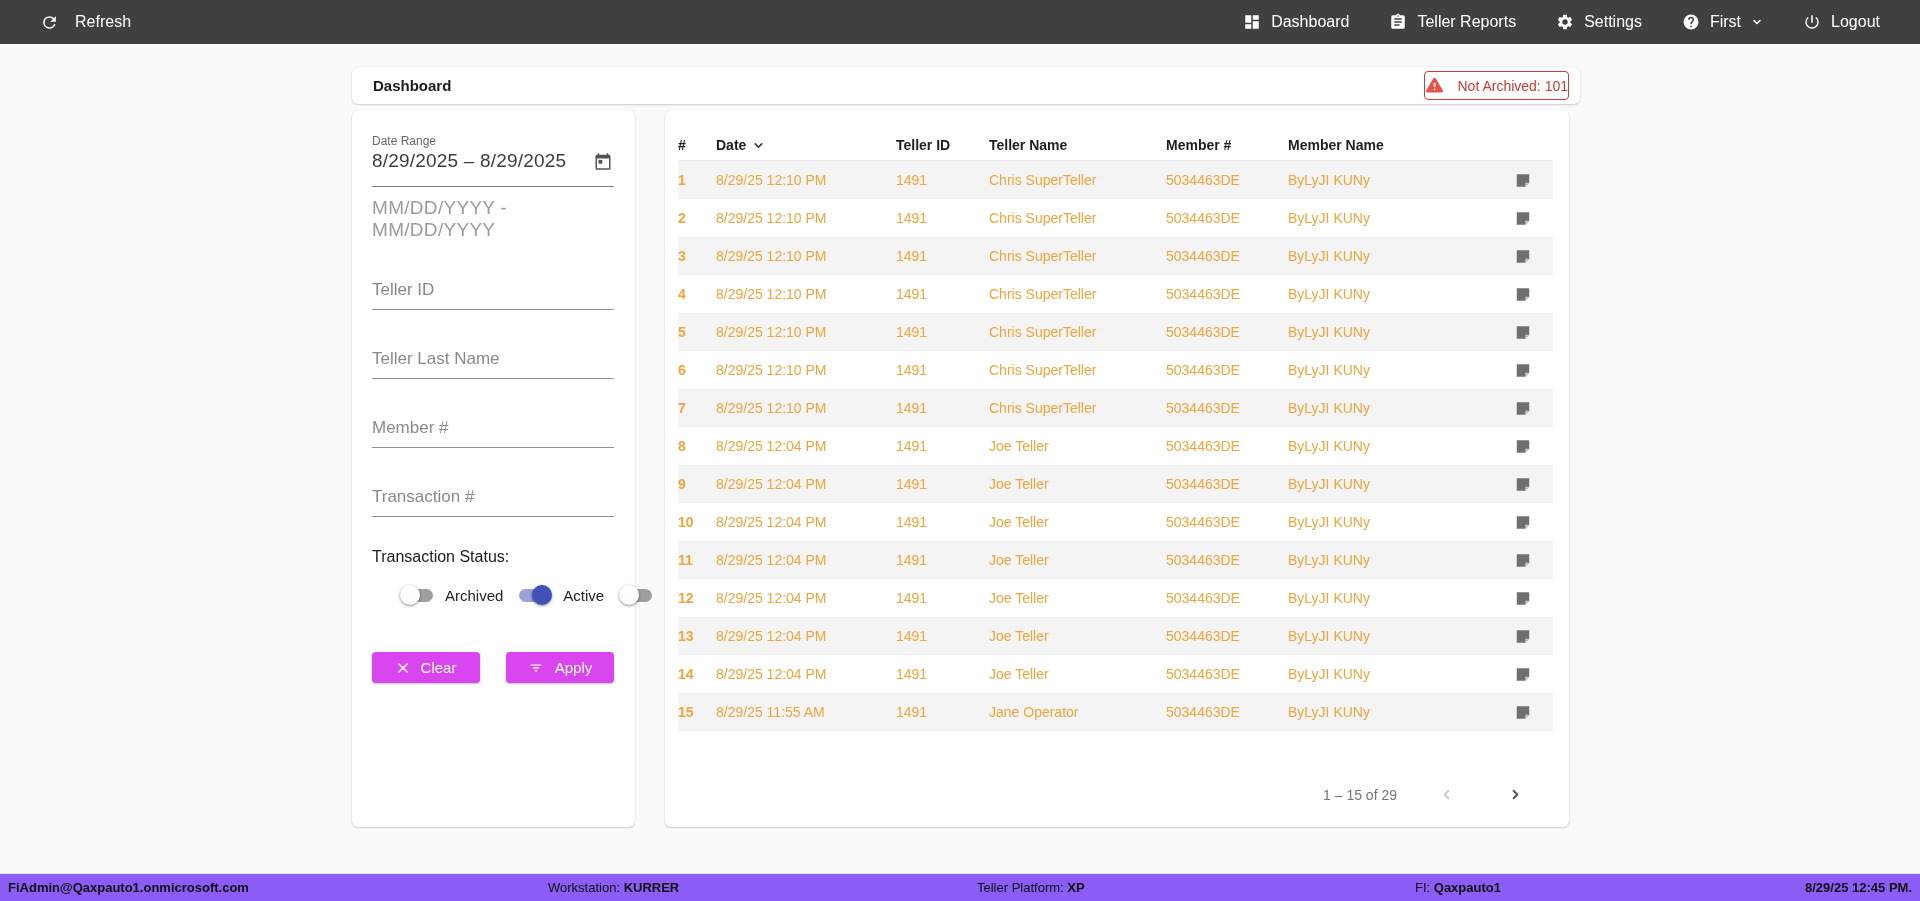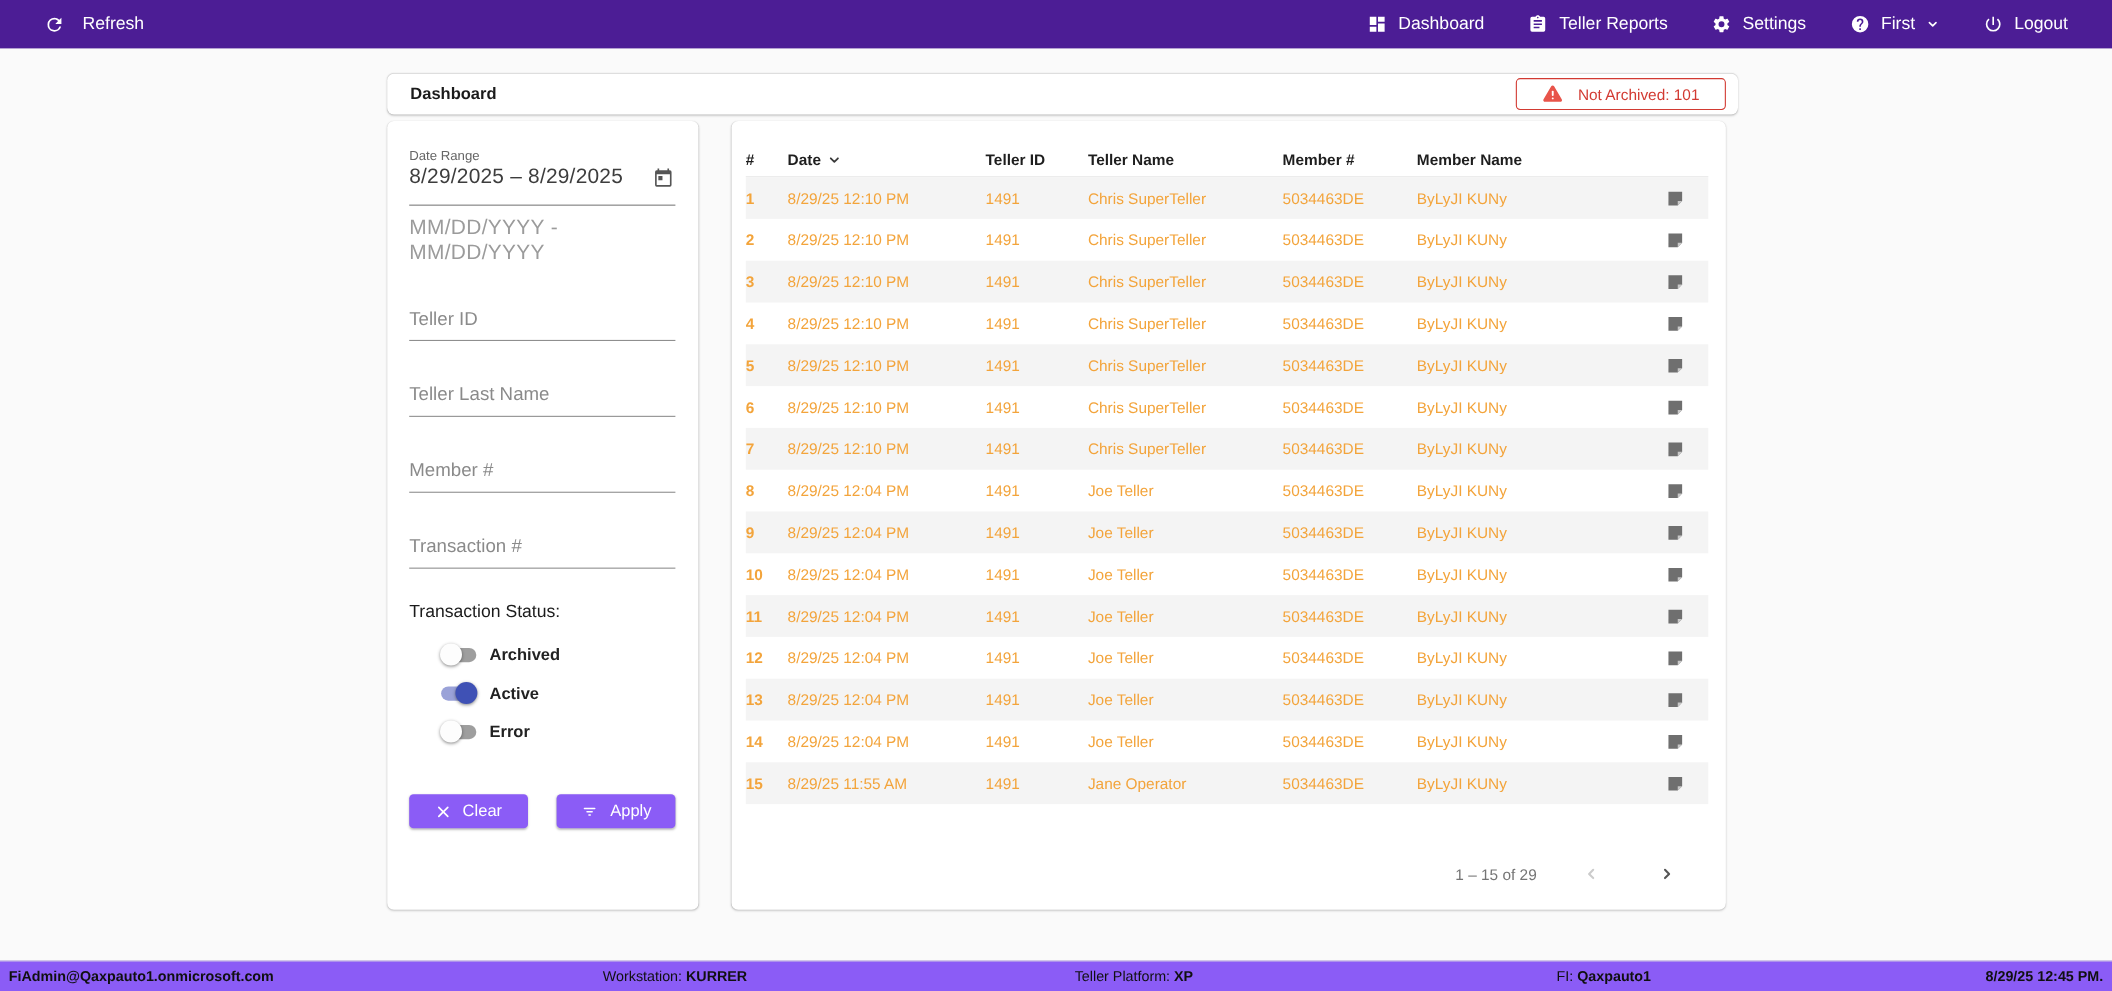--- a/index.html
+++ b/index.html
@@ -9,21 +9,21 @@
     background:#fafafa;
     position:relative;
     overflow:hidden;
     color:#212121;
   }
   svg { display:block; }
 
   
   .topnav {
     position:absolute; top:0; left:0; width:1920px; height:44px;
-    background:#4c1d95; color:#fff;
+    background:#404040; color:#fff;
     display:flex; align-items:center;
     padding:0 40px;
   }
   .nav-left { display:flex; align-items:center; gap:16px; font-size:16px; cursor:pointer; }
   .nav-right { margin-left:auto; display:flex; align-items:center; gap:40px; }
   .nav-item { display:flex; align-items:center; gap:10px; font-size:16px; cursor:pointer; white-space:nowrap; }
   .nav-item svg { flex:0 0 auto; }
 
   
   .card {
@@ -32,21 +32,21 @@
   }
   .header-card {
     position:absolute; left:352px; top:67px; width:1228px; height:37px;
     display:flex; align-items:center; padding:0 11px 0 21px;
   }
   .page-title { font-size:15px; font-weight:bold; color:#1b1b1b; }
   .alert-badge {
     margin-left:auto; height:29px;
     display:flex; align-items:center; gap:13px;
     border:1px solid #d23a32; border-radius:4px;
-    padding:0 23px; color:#d23a32; font-size:14px;
+    padding:0 0; color:#d23a32; font-size:14px;
     background:#fff; cursor:pointer;
   }
 
   
   .sidebar-card {
     position:absolute; left:352px; top:110px; width:283px; height:717px;
     padding:14px 21px 0 20px;
   }
   .dr-label { font-size:12px; color:#666; margin-top:10px; }
   .dr-row {
@@ -54,37 +54,37 @@
     padding:2px 2px 14px 0; border-bottom:1px solid #7c7c7c;
   }
   .dr-value { font-size:19px; color:#3d3d3d; letter-spacing:.2px; }
   .dr-hint { margin-top:10px; font-size:19px; color:#9b9b9b; letter-spacing:.3px; }
   .filter-field {
     margin-top:39px; padding-bottom:9px;
     border-bottom:1px solid #8f8f8f;
     font-size:17px; color:#8a8a8a; cursor:text;
   }
   .status-label { margin-top:31px; font-size:16px; color:#1b1b1b; }
-  .toggles { margin:19px 0 16px 28px; display:flex; flex-direction:column; gap:15px;font-weight:bold; }
+  .toggles { margin:19px 0 16px 28px; display:flex; flex-direction:row; gap:15px; }
   .toggle-row { display:flex; align-items:center; gap:11px; font-size:15px; color:#222; cursor:pointer; }
   .switch { position:relative; width:34px; height:20px; flex:0 0 auto; }
   .switch .track {
     position:absolute; left:1px; top:4px; width:32px; height:13px; border-radius:7px;
     background:#9e9e9e;
   }
   .switch .knob {
     position:absolute; top:0; left:0; width:20px; height:20px; border-radius:50%;
     background:#fdfdfd; box-shadow:0 1px 3px rgba(0,0,0,.45);
   }
   .switch.on .track { background:#9aa2d8; }
   .switch.on .knob { left:14px; background:#3f51b5; }
   .btn-row { display:flex; gap:26px; margin-top:47px; padding-left:0; }
   .btn {
     width:112px; height:31px; border:none; border-radius:4px;
-    background:#8b5cf6; color:#fff; font-size:15px;
+    background:#d946ef; color:#fff; font-size:15px;
     font-family:"Liberation Sans", sans-serif;
     display:flex; align-items:center; justify-content:center; gap:11px;
     cursor:pointer; box-shadow:0 1px 2px rgba(0,0,0,.25);
   }
 
   
   .table-card {
     position:absolute; left:665px; top:110px; width:904px; height:717px;
     padding:20px 16px 0 13px;
   }

